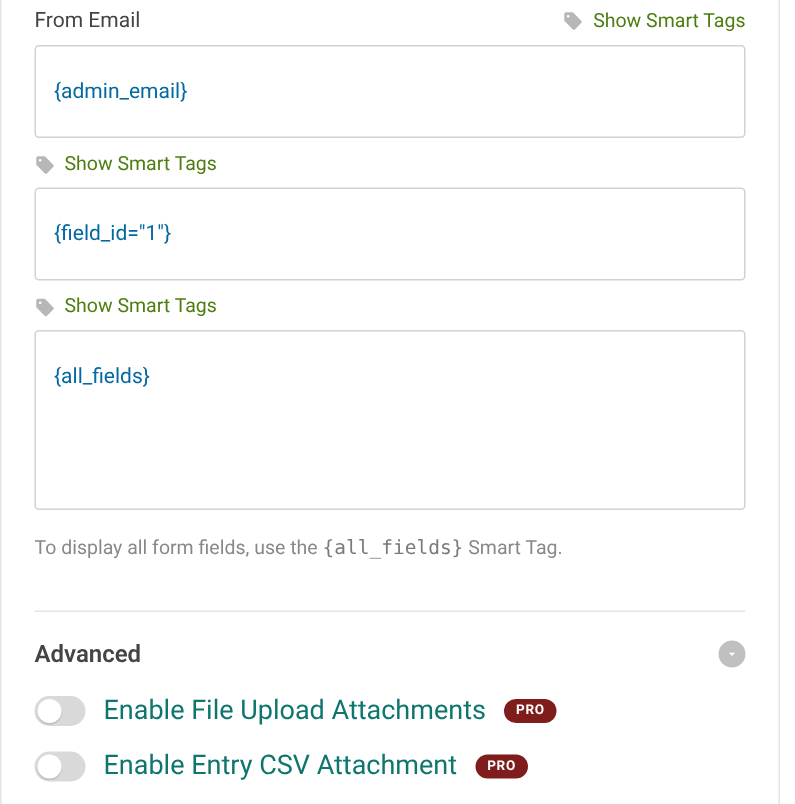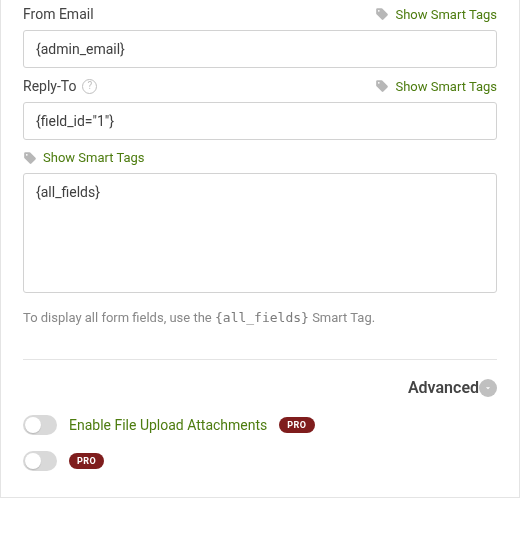--- a/index.html
+++ b/index.html
@@ -34,56 +34,56 @@
   }
   .smart-tags {
     display: flex; align-items: center; gap: 6px;
     color: #4d7c0f; font-size: 13px; cursor: pointer;
   }
   .tag-icon svg { fill: #b7b7b7; width: 14px; height: 14px; display: block; }
   .tinput, .tarea {
     width: 100%;
     border: 1px solid #d2d2d2;
     border-radius: 3px;
-    padding: 10px 12px;
+    padding: 22px 12px;
     font-size: 14px;
-    color: #404040;
+    color: #0369a1;
     font-family: inherit;
     background: #fff;
   }
   .tarea { height: 120px; resize: none; }
   .hint {
     font-size: 13px; color: #888; margin: 14px 0 34px 0;
   }
   .hint .mono { font-family: Consolas, Menlo, monospace; color: #7a7a7a; }
   hr.divider {
     border: none; border-top: 1px solid #e4e4e4; margin: 0 0 18px 0;
   }
   .section-head {
-    display: flex; align-items: center; justify-content: flex-end;
+    display: flex; align-items: center; justify-content: space-between;
     margin-bottom: 18px;
   }
   .section-title { font-size: 16px; font-weight: 600; color: #444; }
   .chevron {
     width: 18px; height: 18px; border-radius: 50%; background: #c0c0c0;
     display: flex; align-items: center; justify-content: center; cursor: pointer;
   }
   .chevron svg { width: 10px; height: 10px; fill: #fff; display:block; }
   .toggle-row {
     display: flex; align-items: center; gap: 12px; margin-bottom: 16px;
   }
   .switch {
     width: 34px; height: 20px; border-radius: 10px; background: #d9d9d9;
     position: relative; cursor: pointer; flex-shrink: 0;
   }
   .switch::after {
     content: ""; position: absolute; width: 16px; height: 16px; border-radius: 50%;
     background: #fff; top: 2px; left: 2px; box-shadow: 0 1px 1px rgba(0,0,0,0.15);
   }
-  .tlabel { font-size: 14px; color: #4d7c0f; }
+  .tlabel { font-size: 18px; color: #0f766e; }
   .pro-badge {
     background: #7f1d1d; color: #fff; font-size: 9px; font-weight: 700;
     padding: 3px 8px; border-radius: 10px; letter-spacing: .5px;
   }
 </style>
 </head>
 <body>
 
 <div class="panel">
 
@@ -99,24 +99,20 @@
             </svg>
         </span>
         <span>Show Smart Tags</span>
       </div>
     </div>
     <input class="tinput" type="text" value="{admin_email}" style="">
   </div>
 
   <div class="field-block" style="margin-top:8px;">
     <div class="field-head">
-      <div class="label-wrap">
-        <span class="flabel">Reply-To</span>
-        <span class="help-icon">?</span>
-      </div>
       <div class="smart-tags">
         <span class="tag-icon">
           <svg viewBox="0 0 24 24">
               <path d="M21.41 11.58l-9-9A2 2 0 0011 2H4a2 2 0 00-2 2v7a2 2 0 00.59 1.41l9 9a2 2 0 002.82 0l7-7a2 2 0 000-2.83zM6.5 8A1.5 1.5 0 118 6.5 1.5 1.5 0 016.5 8z"></path>
             </svg>
         </span>
         <span>Show Smart Tags</span>
       </div>
     </div>
     <input class="tinput" type="text" value="{field_id=&quot;1&quot;}" style="">
@@ -152,16 +148,17 @@
   </div>
 
   <div class="toggle-row">
     <div class="switch"></div>
     <span class="tlabel">Enable File Upload Attachments</span>
     <span class="pro-badge">PRO</span>
   </div>
 
   <div class="toggle-row" style="margin-bottom:4px;">
     <div class="switch"></div>
+    <span class="tlabel">Enable Entry CSV Attachment</span>
     <span class="pro-badge">PRO</span>
   </div>
 
 </div>
 
 </body></html>

